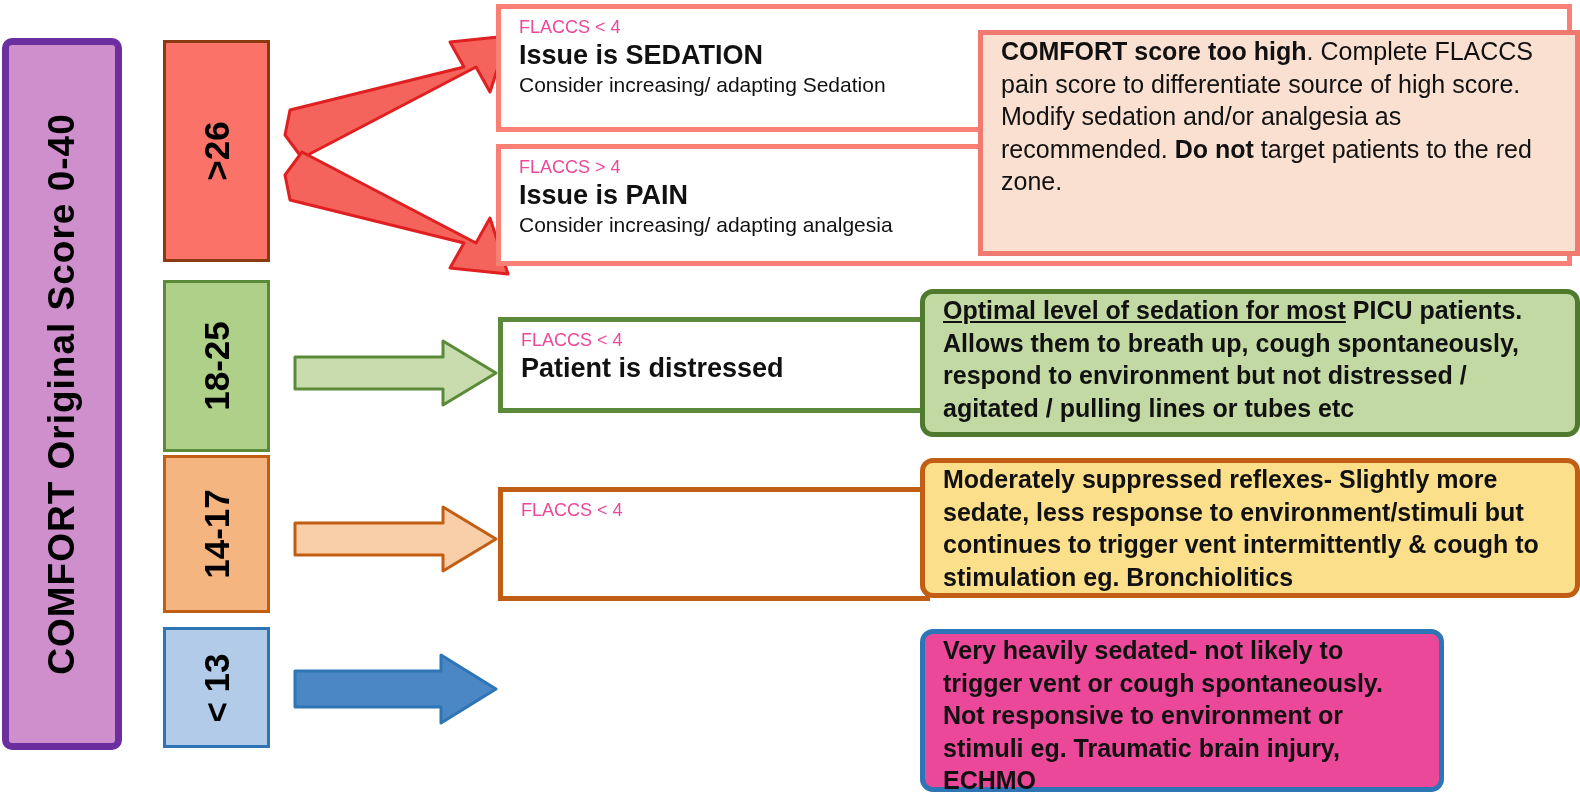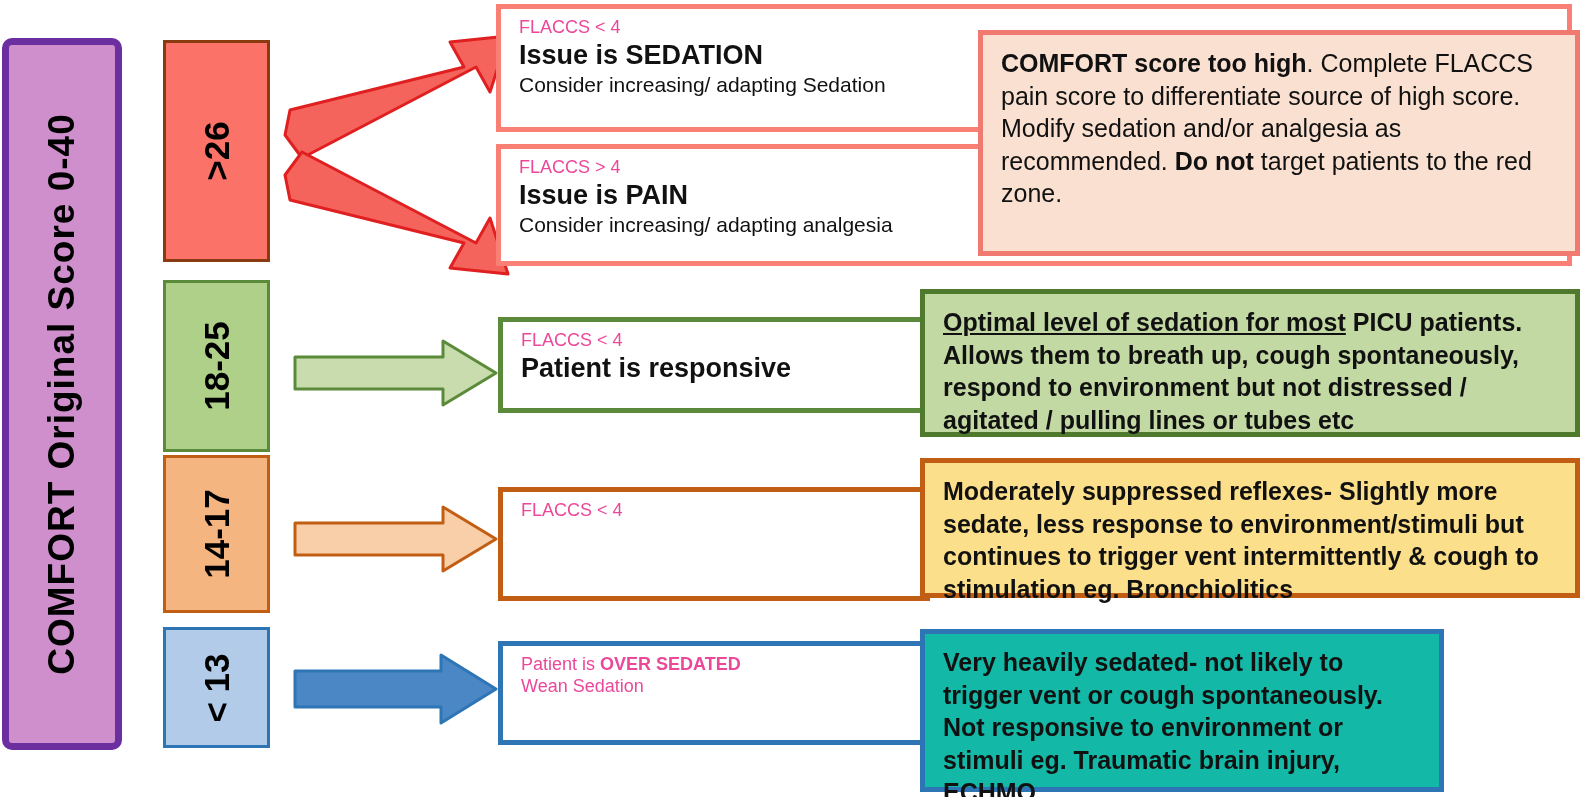--- a/index.html
+++ b/index.html
@@ -53,32 +53,32 @@
 
   .ab-red1 {left:496px;top:4px;  width:1076px;height:128px;border:5px solid #fa7f75;}
   .ab-red2 {left:496px;top:144px;width:1076px;height:122px;border:5px solid #fa7f75;}
   .ab-green{left:498px;top:317px;width:448px; height:96px; border:5px solid #5a8a3a;}
   .ab-org  {left:498px;top:487px;width:432px; height:114px;border:5px solid #c25e14;}
   .ab-blue {left:498px;top:641px;width:430px; height:104px;border:5px solid #2e75b6;}
 
   
   .note-box{
     position:absolute;box-sizing:border-box;
-    padding:12px 14px 8px 18px;
+    padding:0 14px 8px 18px;
     font-size:25px;line-height:1.30;color:#111;
   }
-  .note-box.bold{font-weight:bold;}
+  .note-box.bold{font-weight:bold;border-radius:13px;}
   .nb-pink {left:978px; top:30px; width:602px;height:226px;
             background:#fae0d0;border:5px solid #f07a70;font-weight:normal;}
   .nb-green{left:920px; top:289px;width:660px;height:148px;
             background:#c3d9a3;border:5px solid #4f7a2e;}
   .nb-yel  {left:920px; top:458px;width:660px;height:140px;
             background:#fbdf8a;border:5px solid #c25e14;}
   .nb-blue {left:920px; top:629px;width:524px;height:163px;
-            background:#14b8a6;border:5px solid #2e75b6;}
+            background:#ec4899;border:5px solid #2e75b6;}
   .nb-green u{text-decoration:underline;}
 
   
   .arrow-svg{position:absolute;pointer-events:none;}
   .a-red-up  {left:280px;top:30px; width:235px;height:130px;}
   .a-red-dn  {left:280px;top:150px;width:235px;height:130px;}
   .a-green   {left:293px;top:337px;width:205px;height:72px;}
   .a-orange  {left:293px;top:503px;width:205px;height:72px;}
   .a-blue    {left:293px;top:653px;width:205px;height:72px;}
 </style>
@@ -127,31 +127,27 @@
   </div>
 
   <div class="action-box ab-red2">
     <div class="l1">FLACCS &gt; 4</div>
     <div class="l2">Issue is PAIN</div>
     <div class="l3">Consider increasing/ adapting analgesia</div>
   </div>
 
   <div class="action-box ab-green">
     <div class="l1">FLACCS &lt; 4</div>
-    <div class="l2">Patient is responsive</div>
+    <div class="l2">Patient is distressed</div>
   </div>
 
   <div class="action-box ab-org">
     <div class="l1">FLACCS &lt; 4</div>
   </div>
 
-  <div class="action-box ab-blue">
-    <div class="l1"><span>Patient is </span><b>OVER SEDATED</b></div>
-    <div class="l1">Wean Sedation</div>
-  </div>
 
   <div class="note-box nb-pink">
     <b>COMFORT score too high</b><span>. Complete FLACCS pain score to differentiate source of high score. Modify sedation and/or analgesia as recommended. </span><b>Do not</b><span> target patients to the red zone.</span>
   </div>
 
   <div class="note-box nb-green bold">
     <u>Optimal level of sedation for most</u><span> PICU patients. Allows them to breath up, cough spontaneously, respond to environment but not distressed / agitated / pulling lines or tubes etc</span>
   </div>
 
   <div class="note-box nb-yel bold">

